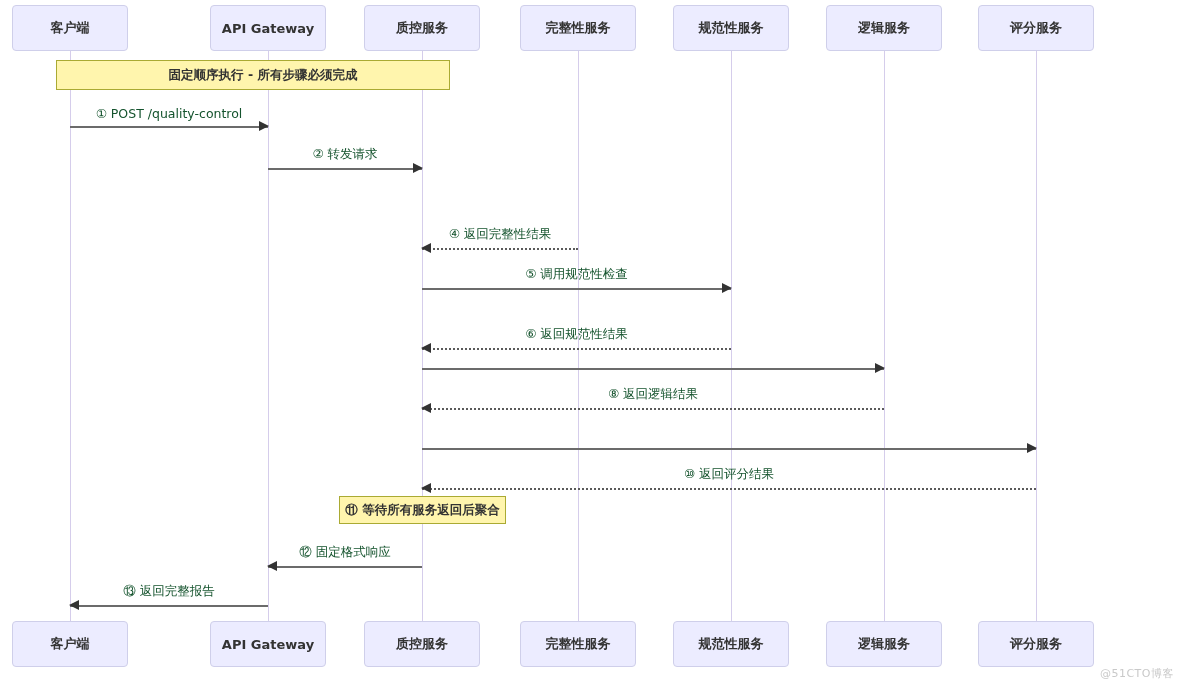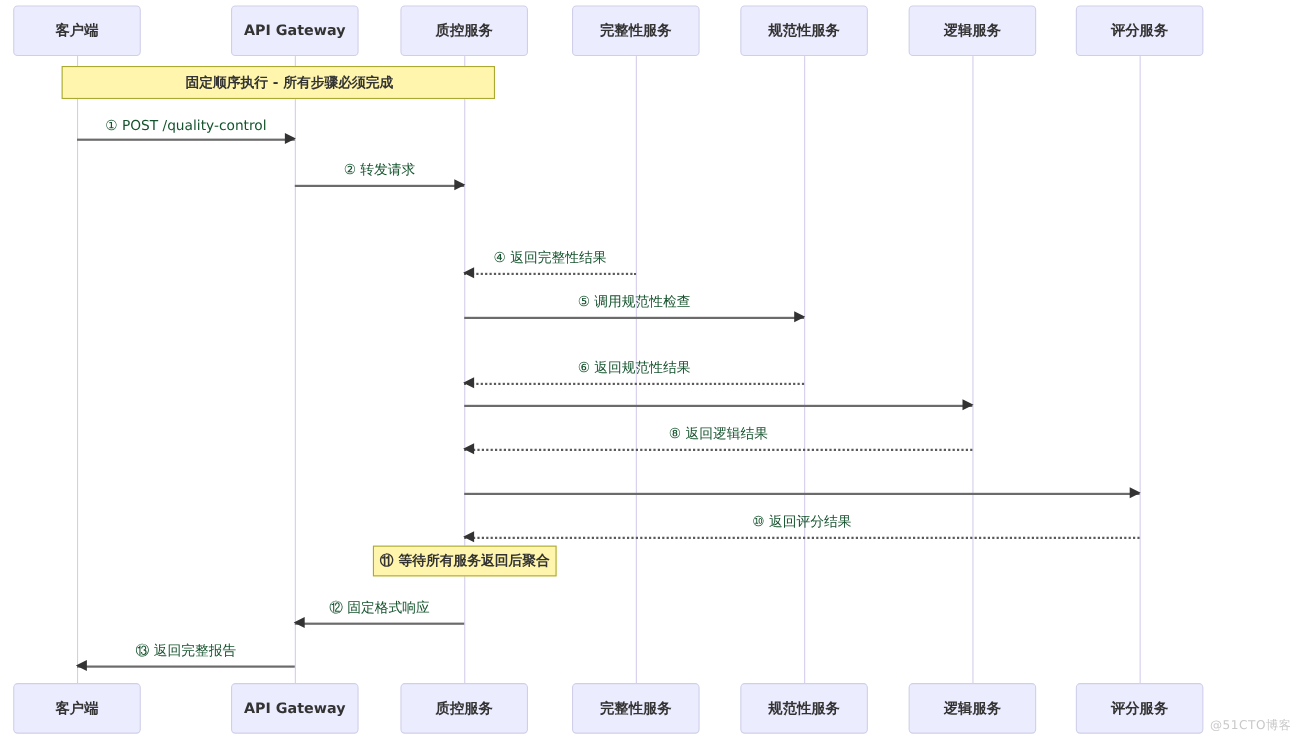--- a/index.html
+++ b/index.html
@@ -34,21 +34,21 @@
   .msg .wire { position:absolute; left:0; right:0; bottom:0; height:0; }
   .wire.solid  { border-bottom:2px solid #6b6b6b; }
   .wire.dashed { border-bottom:2px dotted #5a5a5a; }
   .head {
     position:absolute; bottom:-5px; width:0; height:0;
     border-top:5px solid transparent; border-bottom:5px solid transparent;
   }
   .head.right { right:-1px; border-left:10px solid #333333; }
   .head.left  { left:-1px;  border-right:10px solid #333333; }
   .watermark {
-    position:absolute; right:10px; bottom:20px;
+    position:absolute; right:10px; bottom:6px;
     font-size:11px; color:#c9c9c9; letter-spacing:0.5px;
   }
 </style>
 </head>
 <body>
 
 <div class="canvas">
 
   <div class="lifeline" style="left:70px;"></div>
   <div class="lifeline" style="left:268px;"></div>

